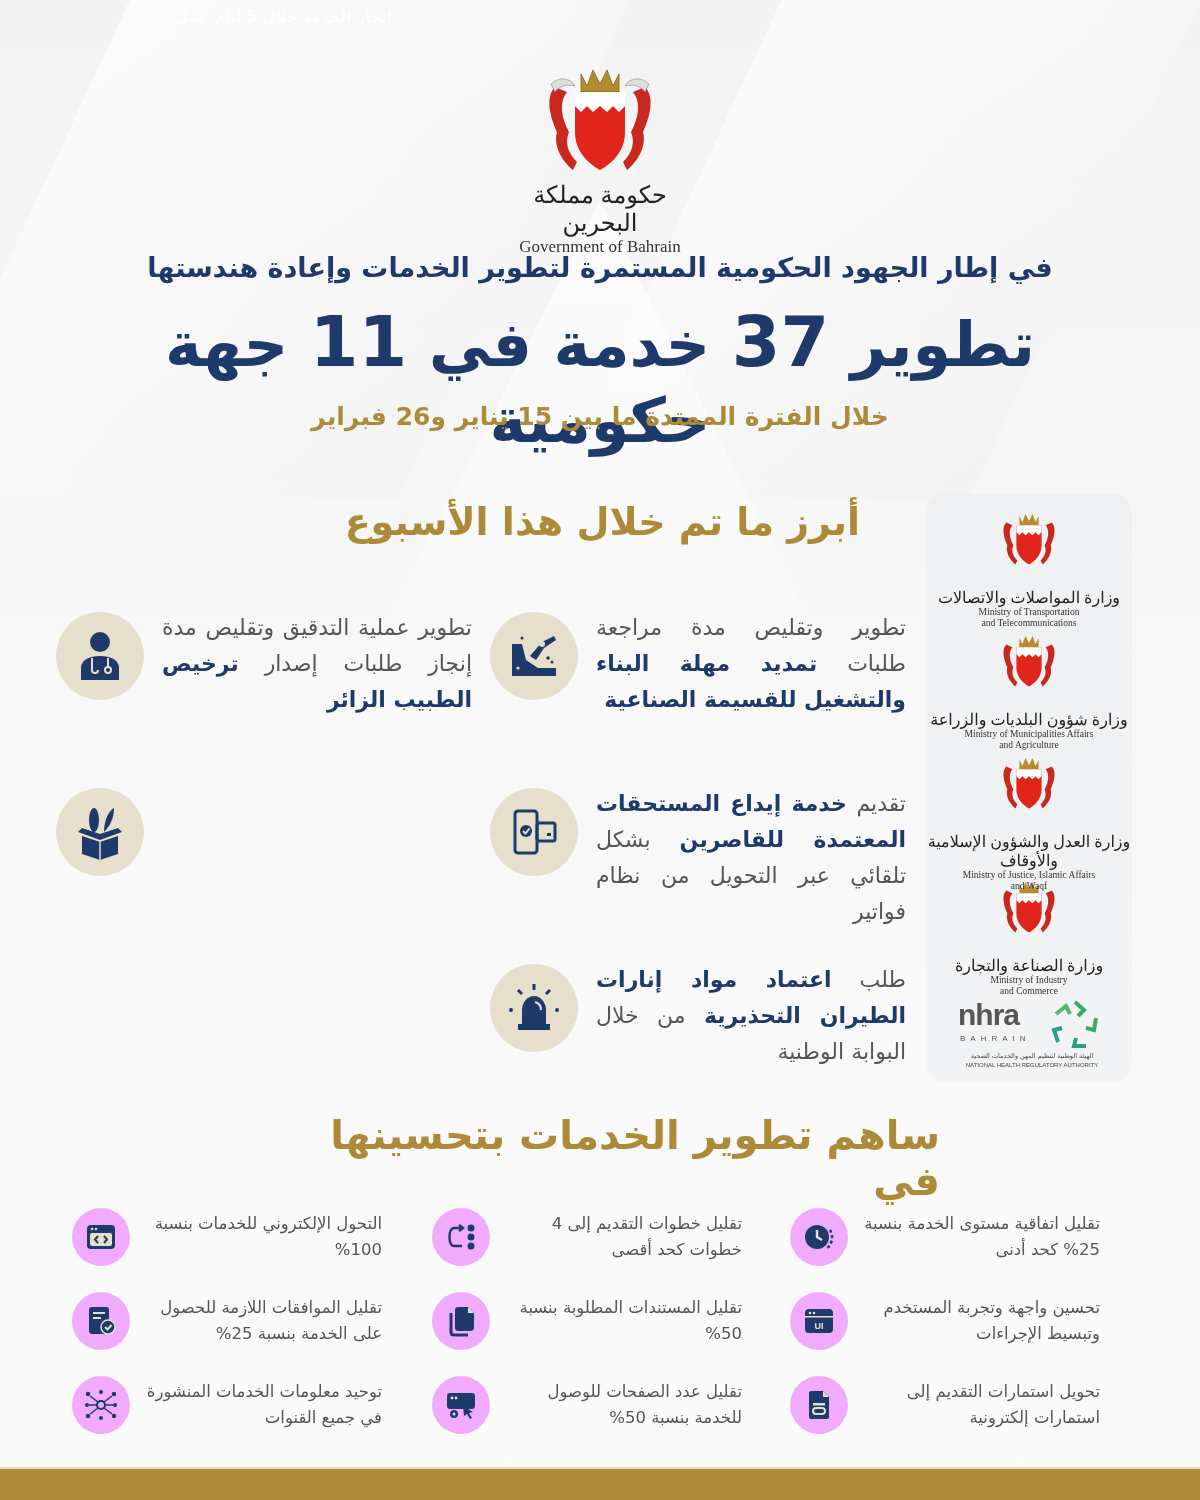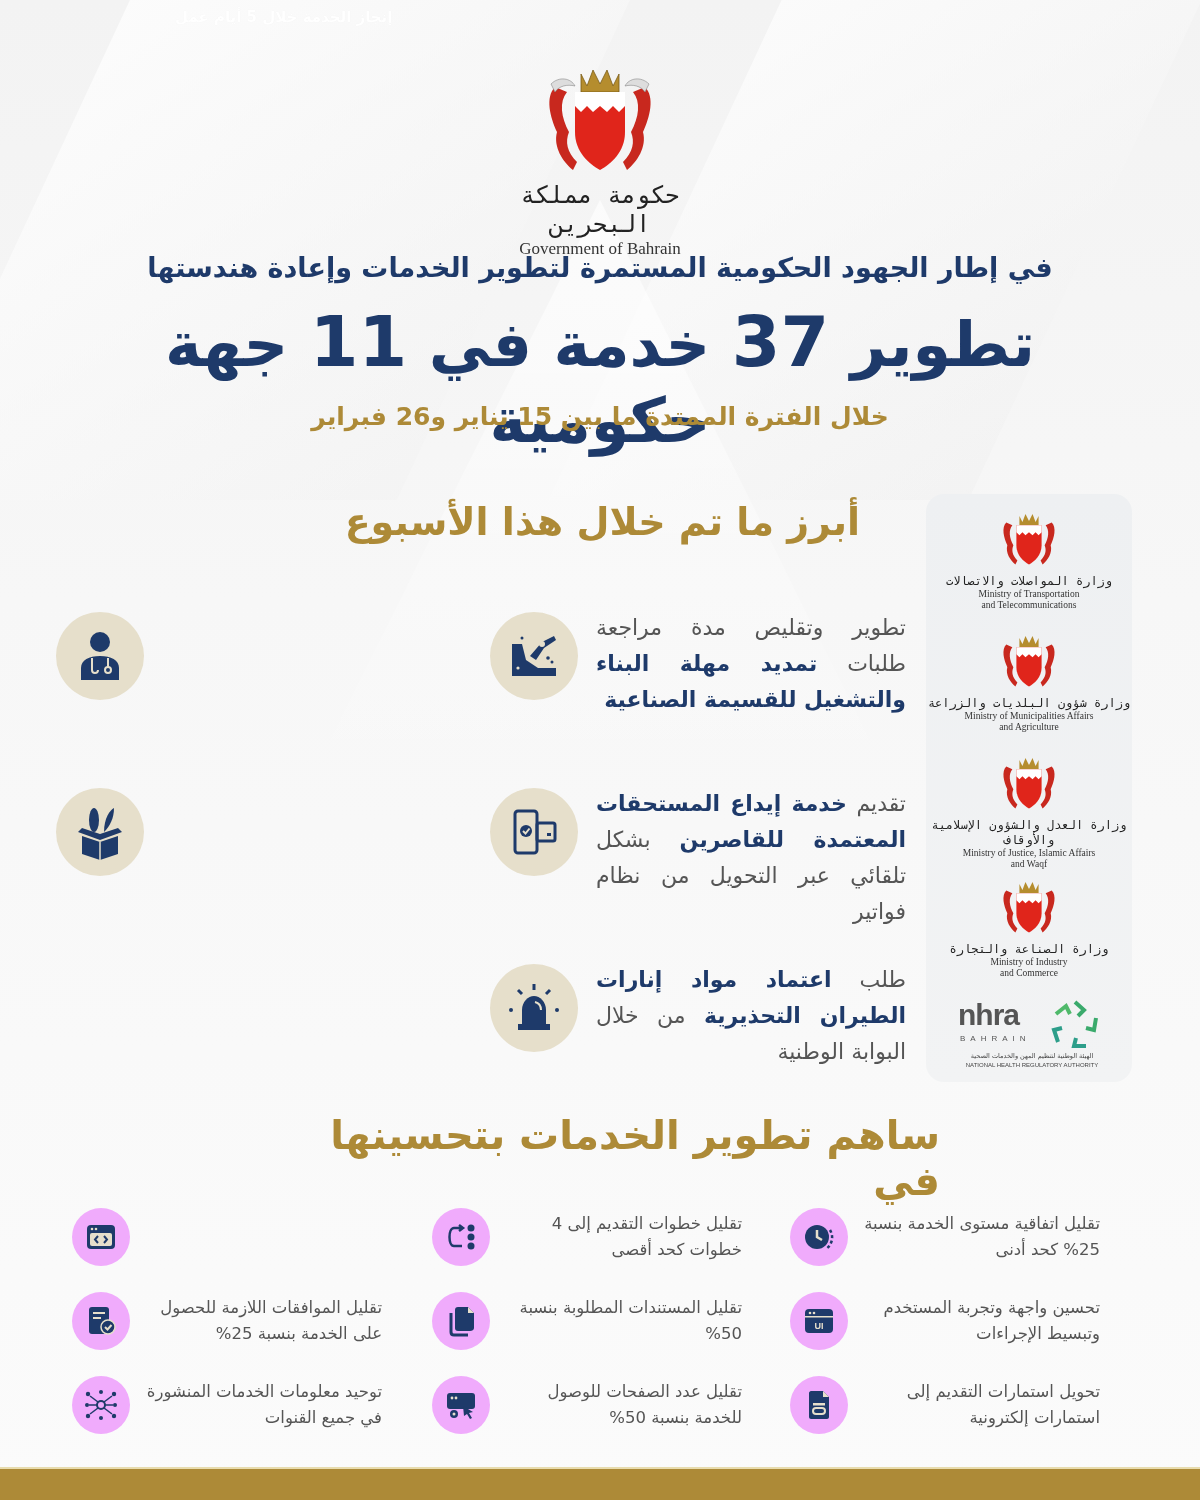--- a/index.html
+++ b/index.html
@@ -12,38 +12,38 @@
   }
   .bg-shape { position: absolute; pointer-events: none; }
   .bg1 { left: 60px; top: -200px; width: 500px; height: 700px; background: linear-gradient(135deg, rgba(255,255,255,0.9), rgba(235,235,235,0.2)); transform: skewX(-25deg); }
   .bg2 { left: 700px; top: -150px; width: 420px; height: 650px; background: linear-gradient(135deg, rgba(255,255,255,0.8), rgba(230,230,230,0.2)); transform: skewX(-25deg); }
   .bg3 { left: 300px; top: 200px; width: 600px; height: 600px; background: linear-gradient(180deg, rgba(255,255,255,0.7), rgba(255,255,255,0)); clip-path: polygon(50% 0, 100% 100%, 0 100%); }
 
   .topnote { position: absolute; left: 175px; top: 8px; font-size: 15px; font-weight: bold; color: #ffffff; text-shadow: 0 0 1px rgba(0,0,0,0.05); direction: rtl; }
 
   .logo-wrap { position: absolute; left: 500px; top: 62px; width: 200px; text-align: center; }
   .crest { display: block; margin: 0 auto; }
-  .logo-ar { font-family: Liberation Mono, monospace; font-size: 24px; color: #222; margin-top: 4px; direction: rtl; letter-spacing: -1px; }
+  .logo-ar { font-family: Liberation Sans, sans-serif; font-size: 24px; color: #222; margin-top: 4px; direction: rtl; letter-spacing: -1px; }
   .logo-en { font-family: "Liberation Serif", serif; font-size: 17px; color: #333; margin-top: 0px; }
 
   .intro { position: absolute; left: 100px; top: 252px; width: 1000px; text-align: center; direction: rtl; font-size: 27px; font-weight: bold; color: #1e3a6a; }
   .headline { position: absolute; left: 80px; top: 300px; width: 1040px; text-align: center; direction: rtl; font-size: 62px; font-weight: bold; color: #1e3a6a; line-height: 1.2; }
   .headline .num { font-size: 70px; }
   .period { position: absolute; left: 100px; top: 402px; width: 1000px; text-align: center; direction: rtl; font-size: 25px; font-weight: bold; color: #ad8a37; }
 
   .week-title { position: absolute; left: 300px; top: 500px; width: 560px; text-align: right; direction: rtl; font-size: 38px; font-weight: bold; color: #ad8a37; }
 
   .hl { position: absolute; display: flex; flex-direction: row-reverse; align-items: flex-start; gap: 18px; direction: rtl; }
   .hl .circle { width: 88px; height: 88px; border-radius: 50%; background: #e6dfcb; display: flex; align-items: center; justify-content: center; flex-shrink: 0; margin-top: 2px; }
   .hl .txt { width: 310px; text-align: justify; font-size: 22px; line-height: 36px; color: #555; }
   .hl .txt b { color: #1e3a6a; }
 
   .logos-panel { position: absolute; left: 926px; top: 494px; width: 206px; height: 588px; border-radius: 18px; background: linear-gradient(180deg, #eef0f2, #f2f3f4); }
   .ministry { position: absolute; left: 0; width: 206px; text-align: center; }
-  .ministry .ar { font-family: Liberation Mono, monospace; font-size: 12px; color: #222; direction: rtl; margin-top: 2px; }
+  .ministry .ar { font-family: Liberation Serif, serif; font-size: 16px; color: #222; direction: rtl; margin-top: 16px; }
   .ministry .en { font-family: "Liberation Serif", serif; font-size: 9.5px; color: #333; line-height: 11px; }
   .nhra { position: absolute; left: 20px; top: 500px; width: 170px; }
   .nhra .word { font-family: "Liberation Sans", sans-serif; font-size: 30px; font-weight: bold; color: #555; letter-spacing: -1px; position: absolute; left: 12px; top: 4px; }
   .nhra .bah { font-family: "Liberation Sans", sans-serif; font-size: 8px; color: #555; letter-spacing: 5px; position: absolute; left: 14px; top: 40px; }
   .nhra .ar { position: absolute; left: 6px; top: 58px; width: 160px; font-size: 6.5px; color: #444; text-align: center; direction: rtl; }
   .nhra .en { position: absolute; left: 6px; top: 68px; width: 160px; font-size: 6px; color: #444; text-align: center; font-family: "Liberation Sans", sans-serif; }
 
   .contrib-title { position: absolute; left: 260px; top: 1112px; width: 680px; text-align: right; direction: rtl; font-size: 40px; font-weight: bold; color: #ad8a37; }
 
   .ci { position: absolute; display: flex; flex-direction: row-reverse; align-items: center; gap: 12px; direction: rtl; }
@@ -101,20 +101,21 @@
 <div class="hl" style="left:56px; top:610px;">
   <div class="circle">
     <svg width="46" height="52" viewBox="0 0 46 52">
         <circle cx="23" cy="12" r="10" fill="#1e3a6a"></circle>
         <path d="M4 50 L4 38 C4 30 12 26 23 26 C34 26 42 30 42 38 L42 50 Z" fill="#1e3a6a"></path>
         <path d="M15 28 L15 40 C15 44 21 44 21 40" fill="none" stroke="#e6dfcb" stroke-width="2"></path>
         <circle cx="31" cy="40" r="3" fill="none" stroke="#e6dfcb" stroke-width="2"></circle>
         <path d="M31 28 L31 37" stroke="#e6dfcb" stroke-width="2"></path>
       </svg>
   </div>
+  <div class="txt"><span>تطوير عملية التدقيق وتقليص مدة إنجاز طلبات إصدار </span><b>ترخيص الطبيب الزائر</b><span></span></div>
 </div>
 
 <div class="hl" style="left:490px; top:786px;">
   <div class="circle">
     <svg width="50" height="50" viewBox="0 0 50 50">
         <rect x="6" y="4" width="22" height="42" rx="3" fill="none" stroke="#1e3a6a" stroke-width="3"></rect>
         <circle cx="17" cy="24" r="6" fill="#1e3a6a"></circle>
         <path d="M14 24 L16.5 26.5 L20.5 21.5" fill="none" stroke="#e6dfcb" stroke-width="2"></path>
         <rect x="28" y="16" width="18" height="18" rx="2" fill="none" stroke="#1e3a6a" stroke-width="3"></rect>
         <rect x="38" y="26" width="4" height="3" fill="#1e3a6a"></rect>
@@ -244,20 +245,21 @@
 <div class="ci" style="left:72px; top:1208px;">
   <div class="circle">
       <svg width="34" height="34" viewBox="0 0 34 34">
         <rect x="3" y="5" width="28" height="24" rx="4" fill="#1e3a6a"></rect>
         <rect x="6" y="13" width="22" height="13" rx="2" fill="#e6dfcb"></rect>
         <circle cx="8" cy="9" r="1.3" fill="#e6dfcb"></circle>
         <circle cx="12" cy="9" r="1.3" fill="#e6dfcb"></circle>
         <path d="M14 16 L11 19.5 L14 23 M20 16 L23 19.5 L20 23" fill="none" stroke="#1e3a6a" stroke-width="2"></path>
       </svg>
     </div>
+  <div class="txt">التحول الإلكتروني للخدمات بنسبة 100%</div>
 </div>
 
 <div class="ci" style="left:790px; top:1292px;">
   <div class="circle">
       <svg width="34" height="34" viewBox="0 0 34 34">
         <rect x="3" y="5" width="28" height="24" rx="4" fill="#1e3a6a"></rect>
         <rect x="3" y="12" width="28" height="1.5" fill="#e6dfcb"></rect>
         <circle cx="8" cy="9" r="1.3" fill="#e6dfcb"></circle>
         <circle cx="12" cy="9" r="1.3" fill="#e6dfcb"></circle>
         <text x="17" y="25" font-size="9" font-weight="bold" fill="#e6dfcb" text-anchor="middle" font-family="Liberation Sans, sans-serif">UI</text>

